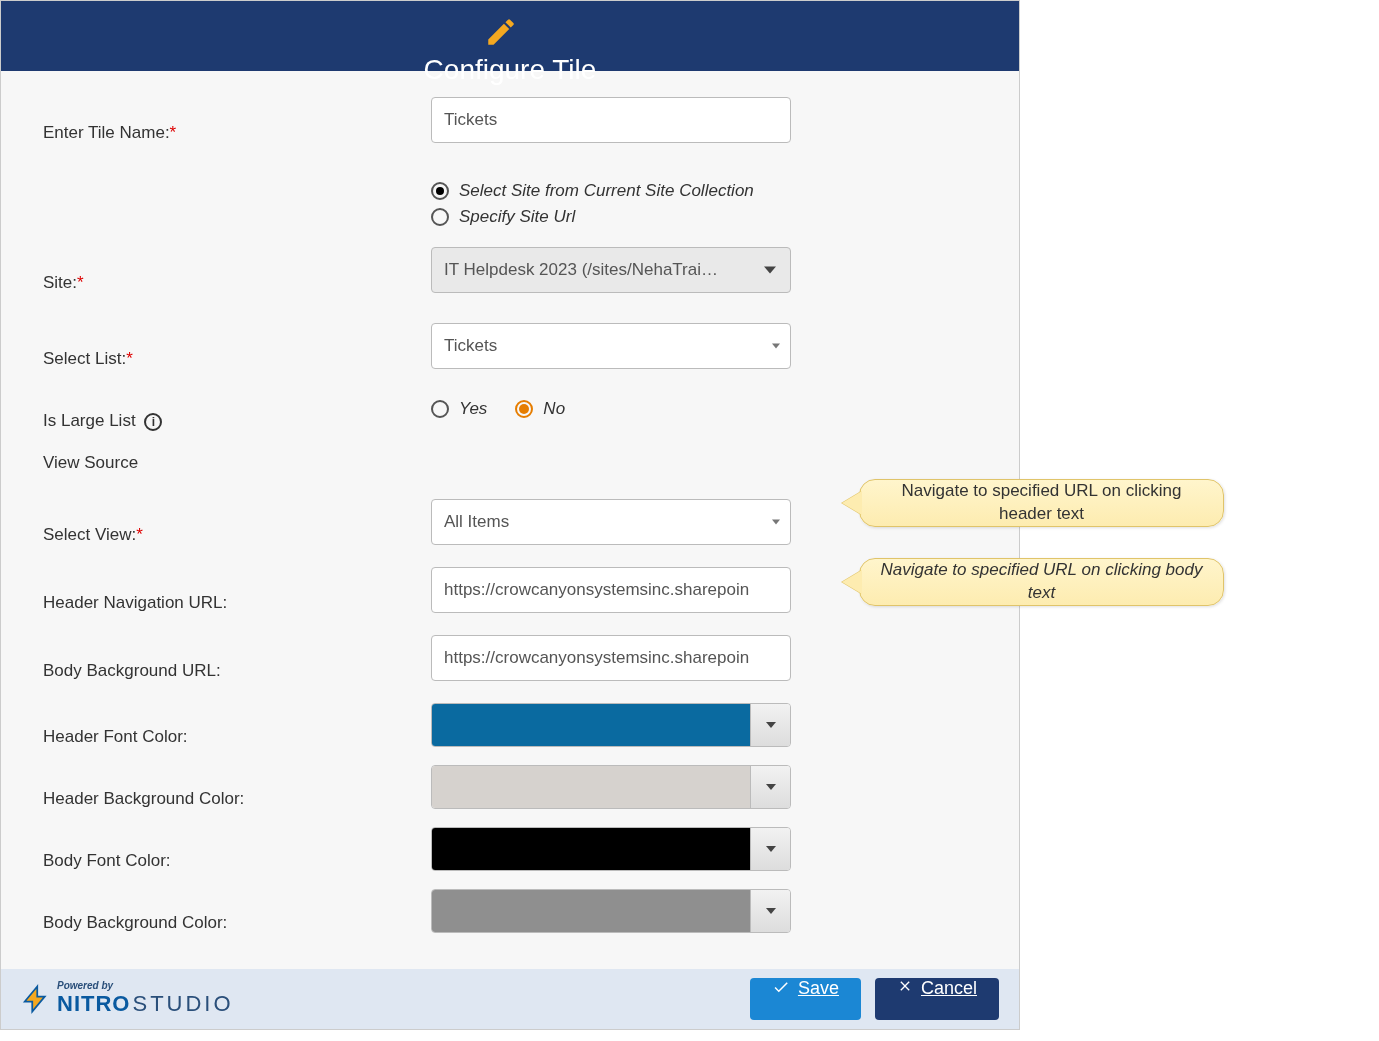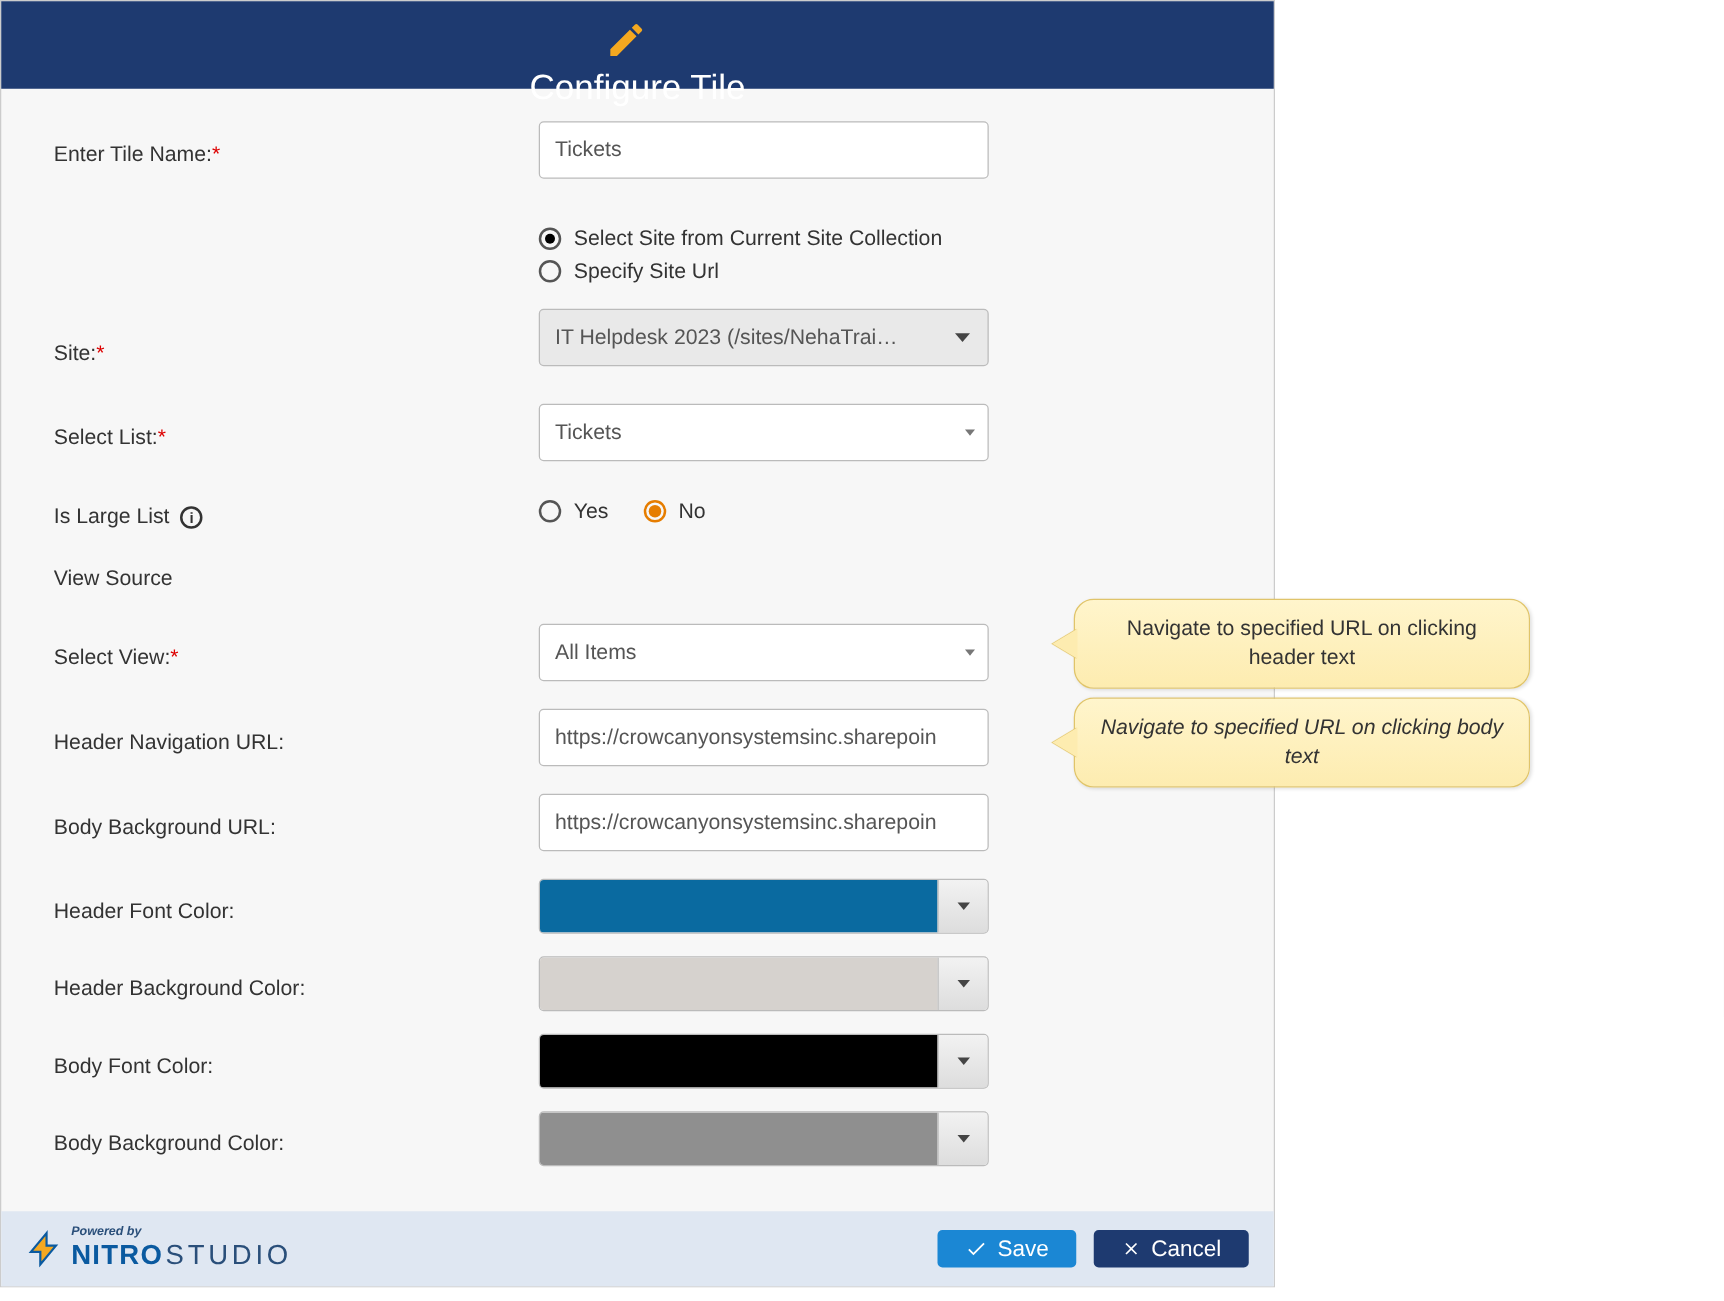--- a/index.html
+++ b/index.html
@@ -28,21 +28,21 @@
   .pencil-icon { margin-right: 18px; }
   .dialog-title {
     font-size: 28px;
     font-weight: 400;
   }
   .dialog-body {
     padding: 20px 0 30px 0;
   }
   .row {
     display: flex;
-    align-items: center;
+    align-items: flex-end;
     padding: 6px 0;
   }
   .label-col {
     width: 250px;
     padding-left: 42px;
     padding-top: 8px;
     font-size: 17px;
     color: #333;
   }
   .req { color: #d00; }
@@ -62,21 +62,21 @@
   }
   .select-box.gray {
     background: #e9e9e9;
     position: relative;
     display:flex; align-items:center;
   }
   .select-box.gray .caret {
     position:absolute; right:14px; top:50%; transform:translateY(-50%);
     width:0;height:0;border-left:6px solid transparent;border-right:6px solid transparent;border-top:7px solid #444;
   }
-  .radio-line, .radio-group { display:flex; align-items:center; gap:10px; margin:6px 0; font-size:17px; }
+  .radio-line, .radio-group { display:flex; align-items:center; gap:10px; margin:6px 0; font-size:17px;font-style:italic; }
   .radio-group { gap: 28px; }
   .radio {
     width:18px;height:18px;border:2px solid #555;border-radius:50%;display:inline-flex;align-items:center;justify-content:center;flex-shrink:0;
   }
   .radio.checked::after { content:""; width:8px;height:8px;background:#000;border-radius:50%; }
   .radio.orange { border-color:#e67d00; }
   .radio.orange.checked::after { background:#e67d00; width:10px; height:10px; }
   .info-icon {
     display:inline-flex;width:18px;height:18px;border:2px solid #333;border-radius:50%;align-items:center;justify-content:center;font-size:12px;font-weight:bold;vertical-align:middle; margin-left:4px;
   }
@@ -90,31 +90,31 @@
   .caret-down { width:0;height:0;border-left:5px solid transparent;border-right:5px solid transparent;border-top:6px solid #444; }
   .dialog-footer {
     background:#dfe7f2; height:60px; display:flex; align-items:center; padding:0 20px;
   }
   .logo { display:flex; align-items:center; gap:6px; font-weight:bold; }
   .logo-text { font-size:22px; color:#0a5aa0; letter-spacing:1px; display:flex; align-items:baseline; }
   .logo-text .studio { color:#2a4f7a; font-weight:400; letter-spacing:3px; margin-left:2px; }
   .powered { font-size:10px; color:#2a4f7a; line-height:1;font-style:italic; }
   .footer-spacer { flex:1; }
   .btn {
-    height:30px; padding:0 22px; border-radius:4px; font-size:18px; display:inline-flex; align-items:center; gap:8px; border:none; cursor:pointer; margin-left:14px;
+    height:42px; padding:0 22px; border-radius:4px; font-size:18px; display:inline-flex; align-items:flex-start; gap:8px; border:none; cursor:pointer; margin-left:14px;text-decoration:underline;
   }
   .btn-primary { background:#1b87d4; color:#fff; }
   .btn-dark { background:#1e3a70; color:#fff; }
   .callout {
     position:absolute;
     width:365px;
     background:linear-gradient(#fff5cc,#fdecb0);
     border:1px solid #e0c46a;
     border-radius:16px;
-    padding:12px 18px;
+    padding:0 18px;
     font-size:17px;
     color:#333;
     text-align:center;
     box-shadow:1px 1px 3px rgba(0,0,0,.12);
     line-height:1.35;
   }
   .callout-tail {
     position:absolute; left:-18px; top:50%; transform:translateY(-50%);
     width:0;height:0;border-top:12px solid transparent;border-bottom:12px solid transparent;border-right:20px solid #fdecb0;
     filter:drop-shadow(-1px 0 0 #e0c46a);

